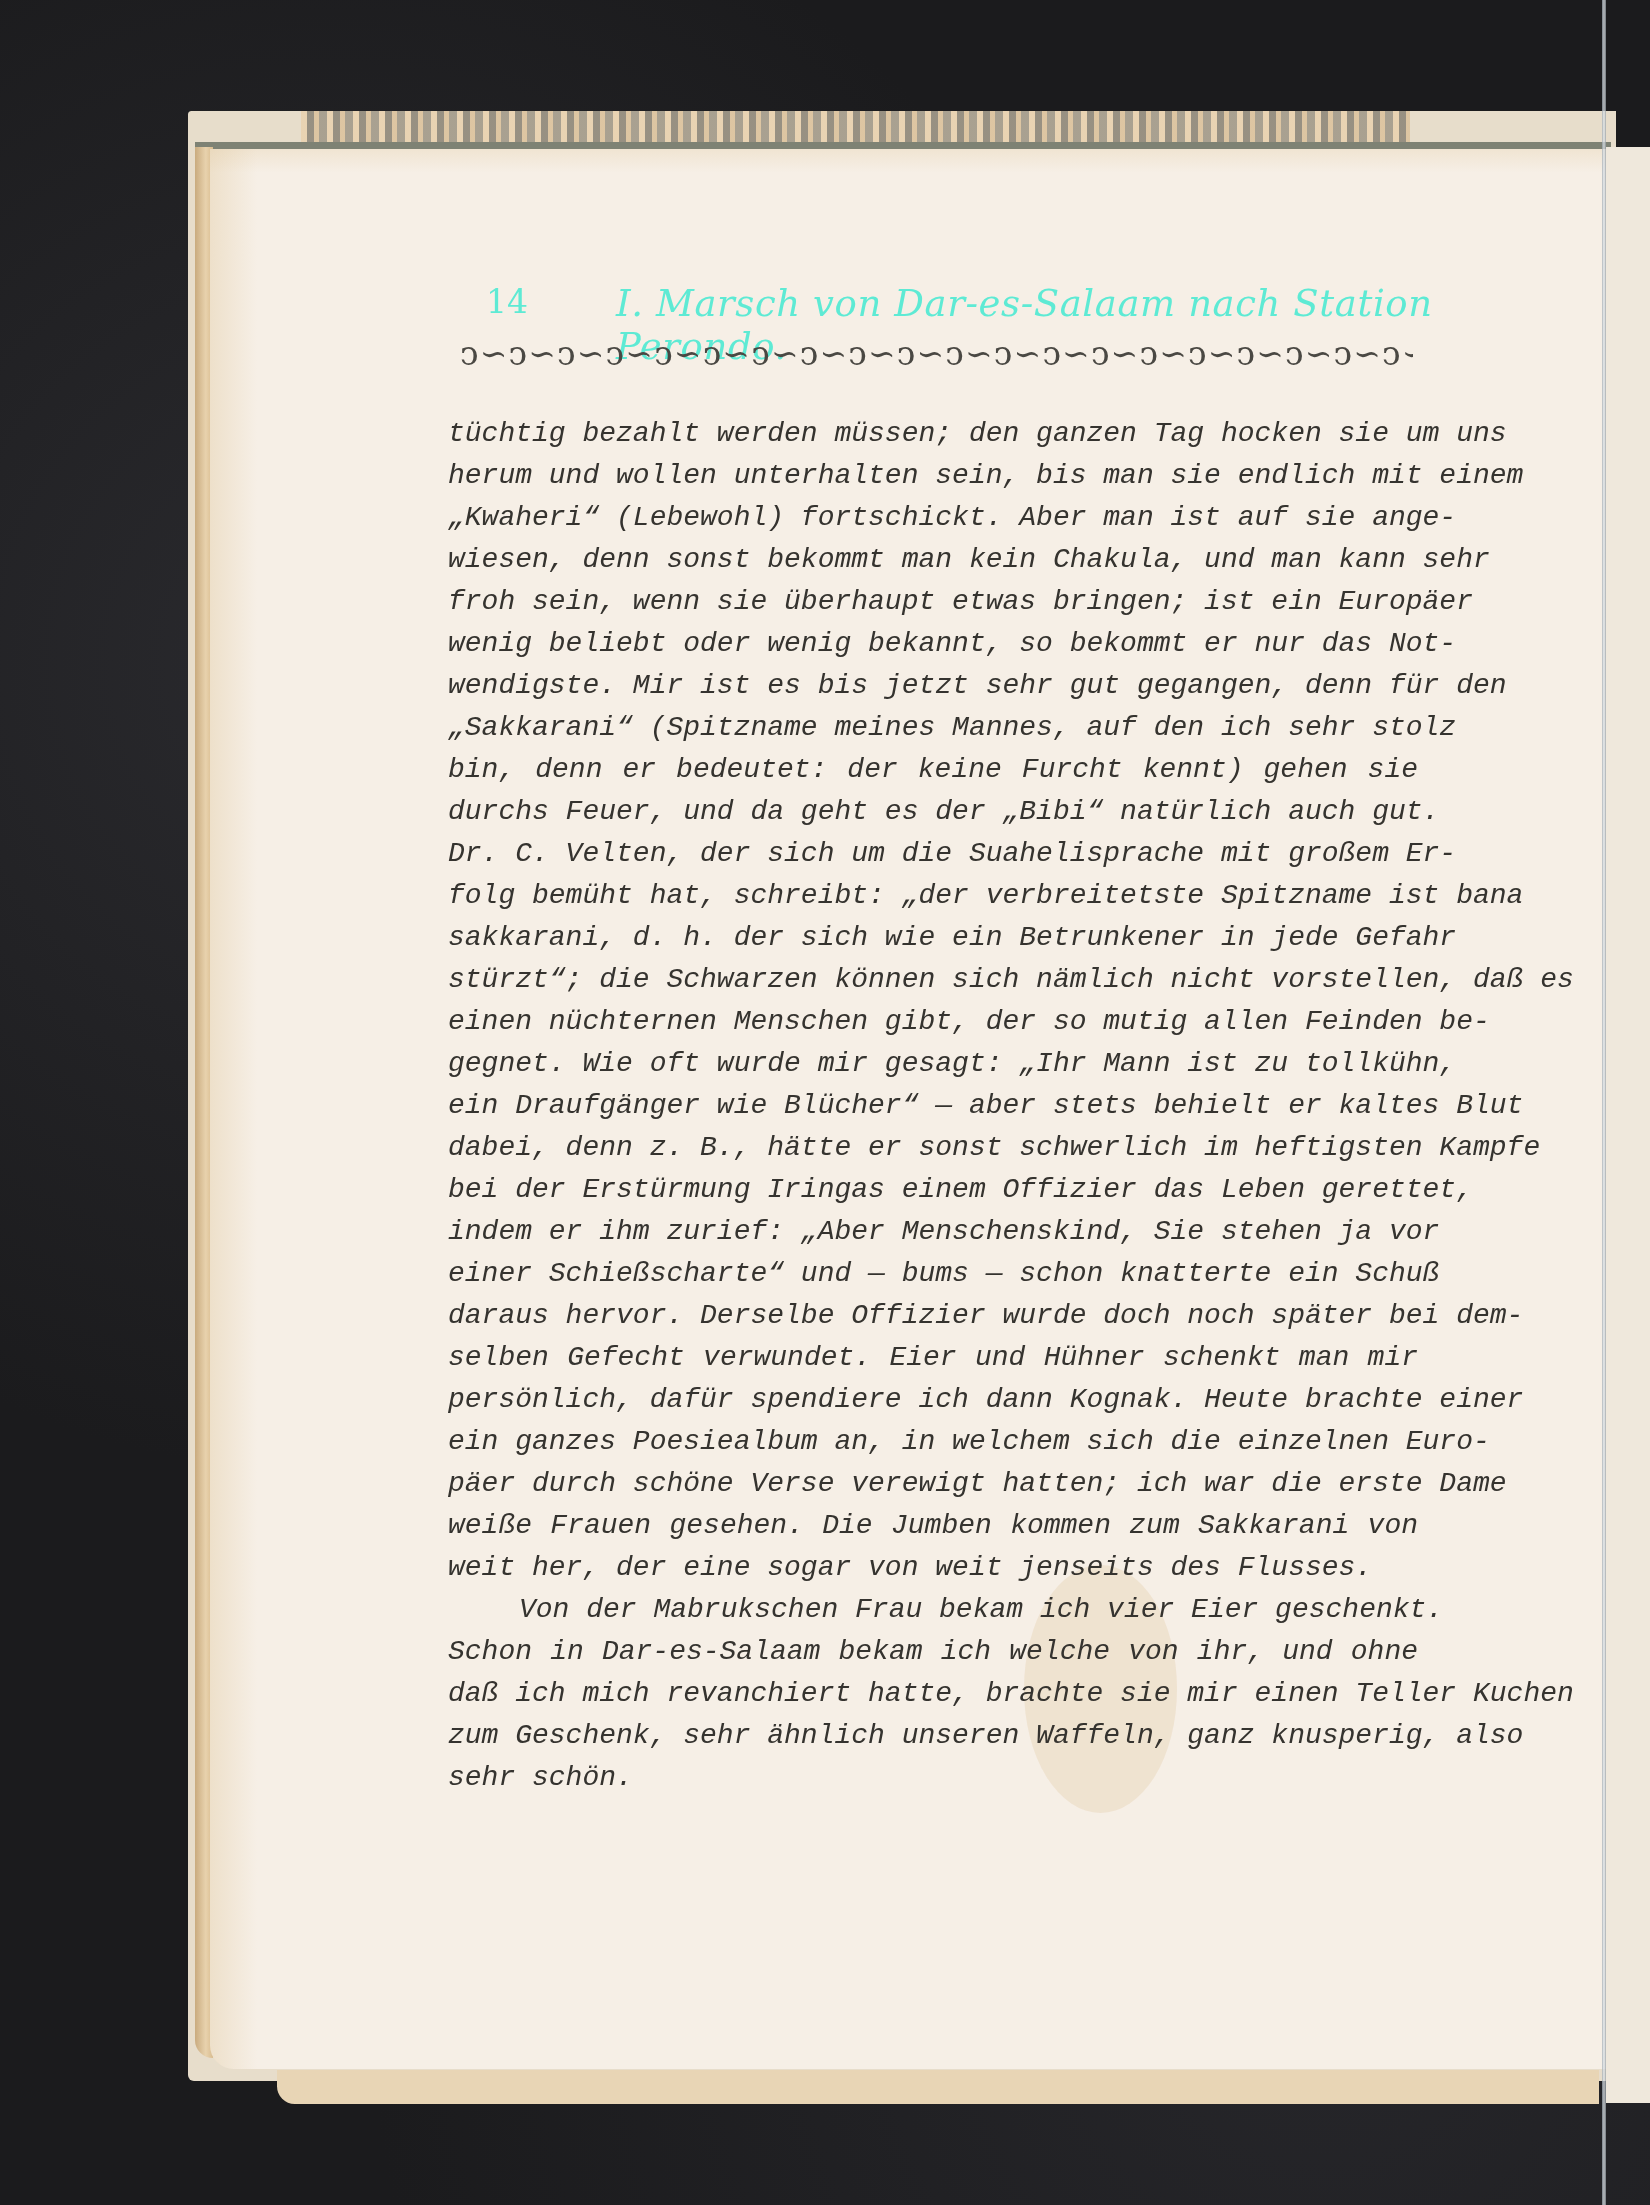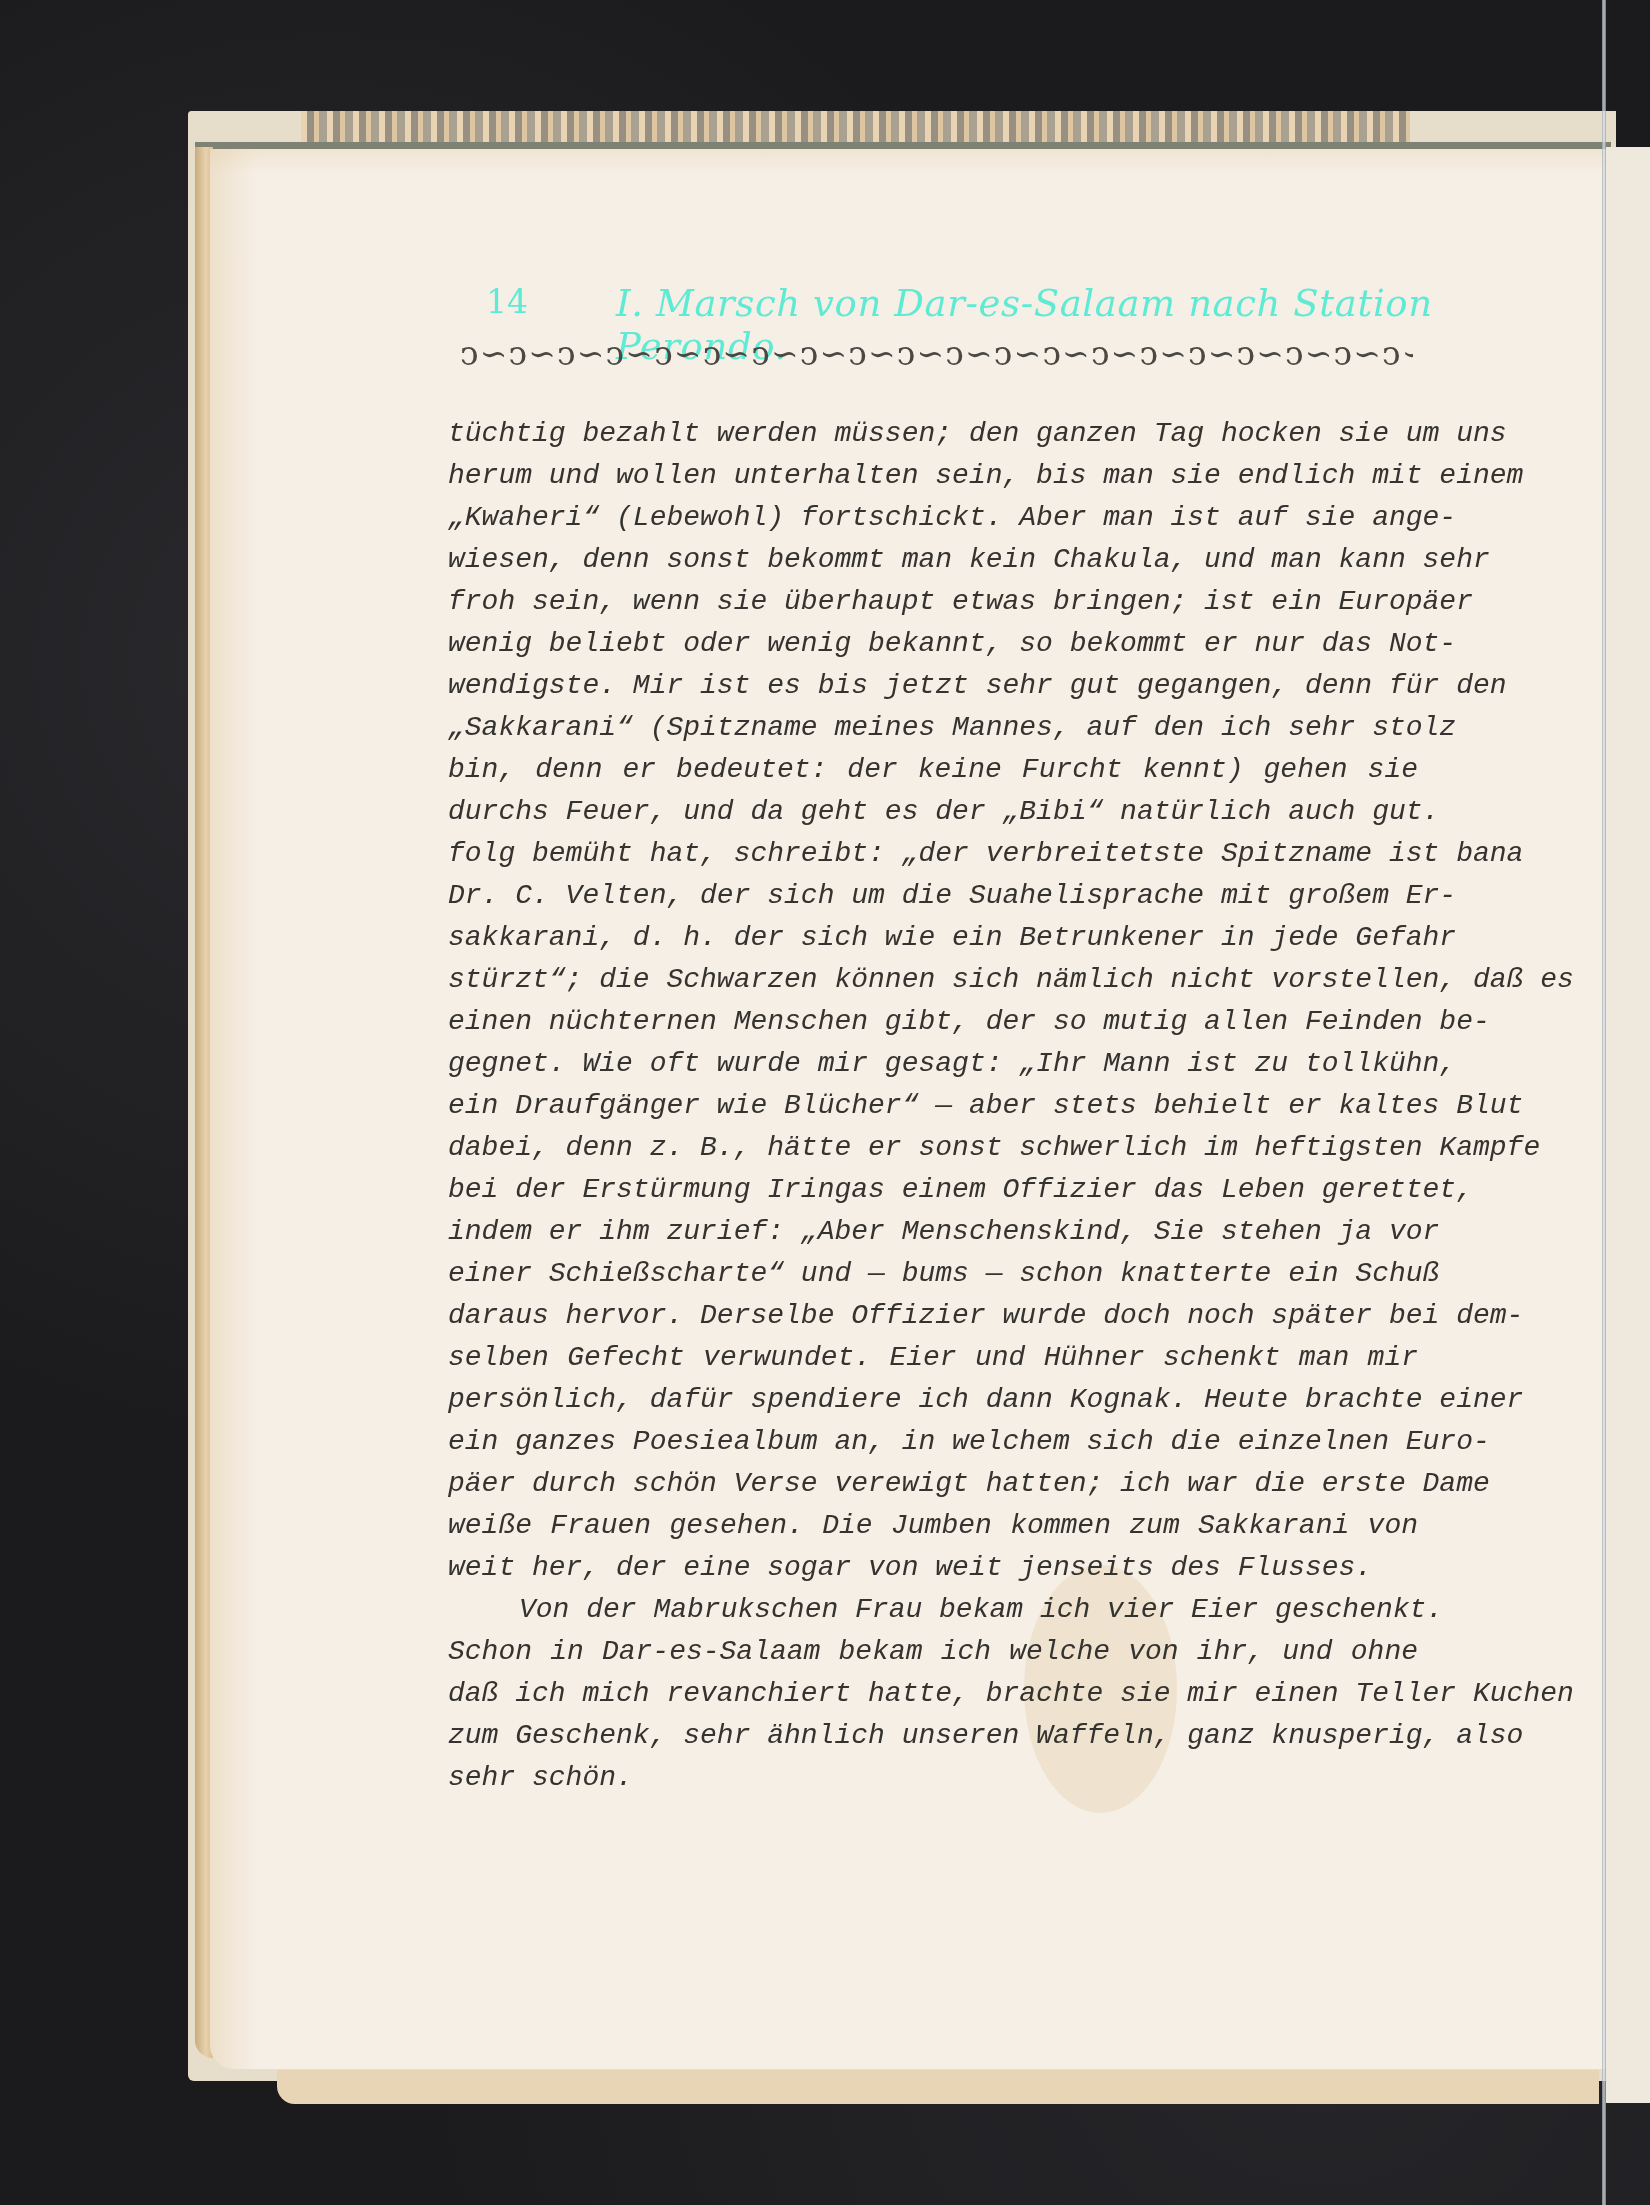--- a/index.html
+++ b/index.html
@@ -103,36 +103,36 @@
   <span class="line">tüchtig bezahlt werden müssen; den ganzen Tag hocken sie um uns</span>
   <span class="line">herum und wollen unterhalten sein, bis man sie endlich mit einem</span>
   <span class="line">„Kwaheri“ (Lebewohl) fortschickt. Aber man ist auf sie ange-</span>
   <span class="line">wiesen, denn sonst bekommt man kein Chakula, und man kann sehr</span>
   <span class="line">froh sein, wenn sie überhaupt etwas bringen; ist ein Europäer</span>
   <span class="line">wenig beliebt oder wenig bekannt, so bekommt er nur das Not-</span>
   <span class="line">wendigste. Mir ist es bis jetzt sehr gut gegangen, denn für den</span>
   <span class="line">„Sakkarani“ (Spitzname meines Mannes, auf den ich sehr stolz</span>
   <span class="line">bin, denn er bedeutet: der keine Furcht kennt) gehen sie</span>
   <span class="line">durchs Feuer, und da geht es der „Bibi“ natürlich auch gut.</span>
+  <span class="line">Dr. C. Velten, der sich um die Suahelisprache mit großem Er-</span>
   <span class="line">folg bemüht hat, schreibt: „der verbreitetste Spitzname ist bana</span>
-  <span class="line">Dr. C. Velten, der sich um die Suahelisprache mit großem Er-</span>
   <span class="line">sakkarani, d. h. der sich wie ein Betrunkener in jede Gefahr</span>
   <span class="line">stürzt“; die Schwarzen können sich nämlich nicht vorstellen, daß es</span>
   <span class="line">einen nüchternen Menschen gibt, der so mutig allen Feinden be-</span>
   <span class="line">gegnet. Wie oft wurde mir gesagt: „Ihr Mann ist zu tollkühn,</span>
   <span class="line">ein Draufgänger wie Blücher“ — aber stets behielt er kaltes Blut</span>
   <span class="line">dabei, denn z. B., hätte er sonst schwerlich im heftigsten Kampfe</span>
   <span class="line">bei der Erstürmung Iringas einem Offizier das Leben gerettet,</span>
   <span class="line">indem er ihm zurief: „Aber Menschenskind, Sie stehen ja vor</span>
   <span class="line">einer Schießscharte“ und — bums — schon knatterte ein Schuß</span>
   <span class="line">daraus hervor. Derselbe Offizier wurde doch noch später bei dem-</span>
   <span class="line">selben Gefecht verwundet. Eier und Hühner schenkt man mir</span>
   <span class="line">persönlich, dafür spendiere ich dann Kognak. Heute brachte einer</span>
   <span class="line">ein ganzes Poesiealbum an, in welchem sich die einzelnen Euro-</span>
-  <span class="line">päer durch schön Verse verewigt hatten; ich war die erste Dame</span>
+  <span class="line">päer durch schöne Verse verewigt hatten; ich war die erste Dame</span>
   <span class="line">weiße Frauen gesehen. Die Jumben kommen zum Sakkarani von</span>
   <span class="line last">weit her, der eine sogar von weit jenseits des Flusses.</span>
   <span class="line indent">Von der Mabrukschen Frau bekam ich vier Eier geschenkt.</span>
   <span class="line">Schon in Dar-es-Salaam bekam ich welche von ihr, und ohne</span>
   <span class="line">daß ich mich revanchiert hatte, brachte sie mir einen Teller Kuchen</span>
   <span class="line">zum Geschenk, sehr ähnlich unseren Waffeln, ganz knusperig, also</span>
   <span class="line last">sehr schön.</span>
 </div>
 
 

